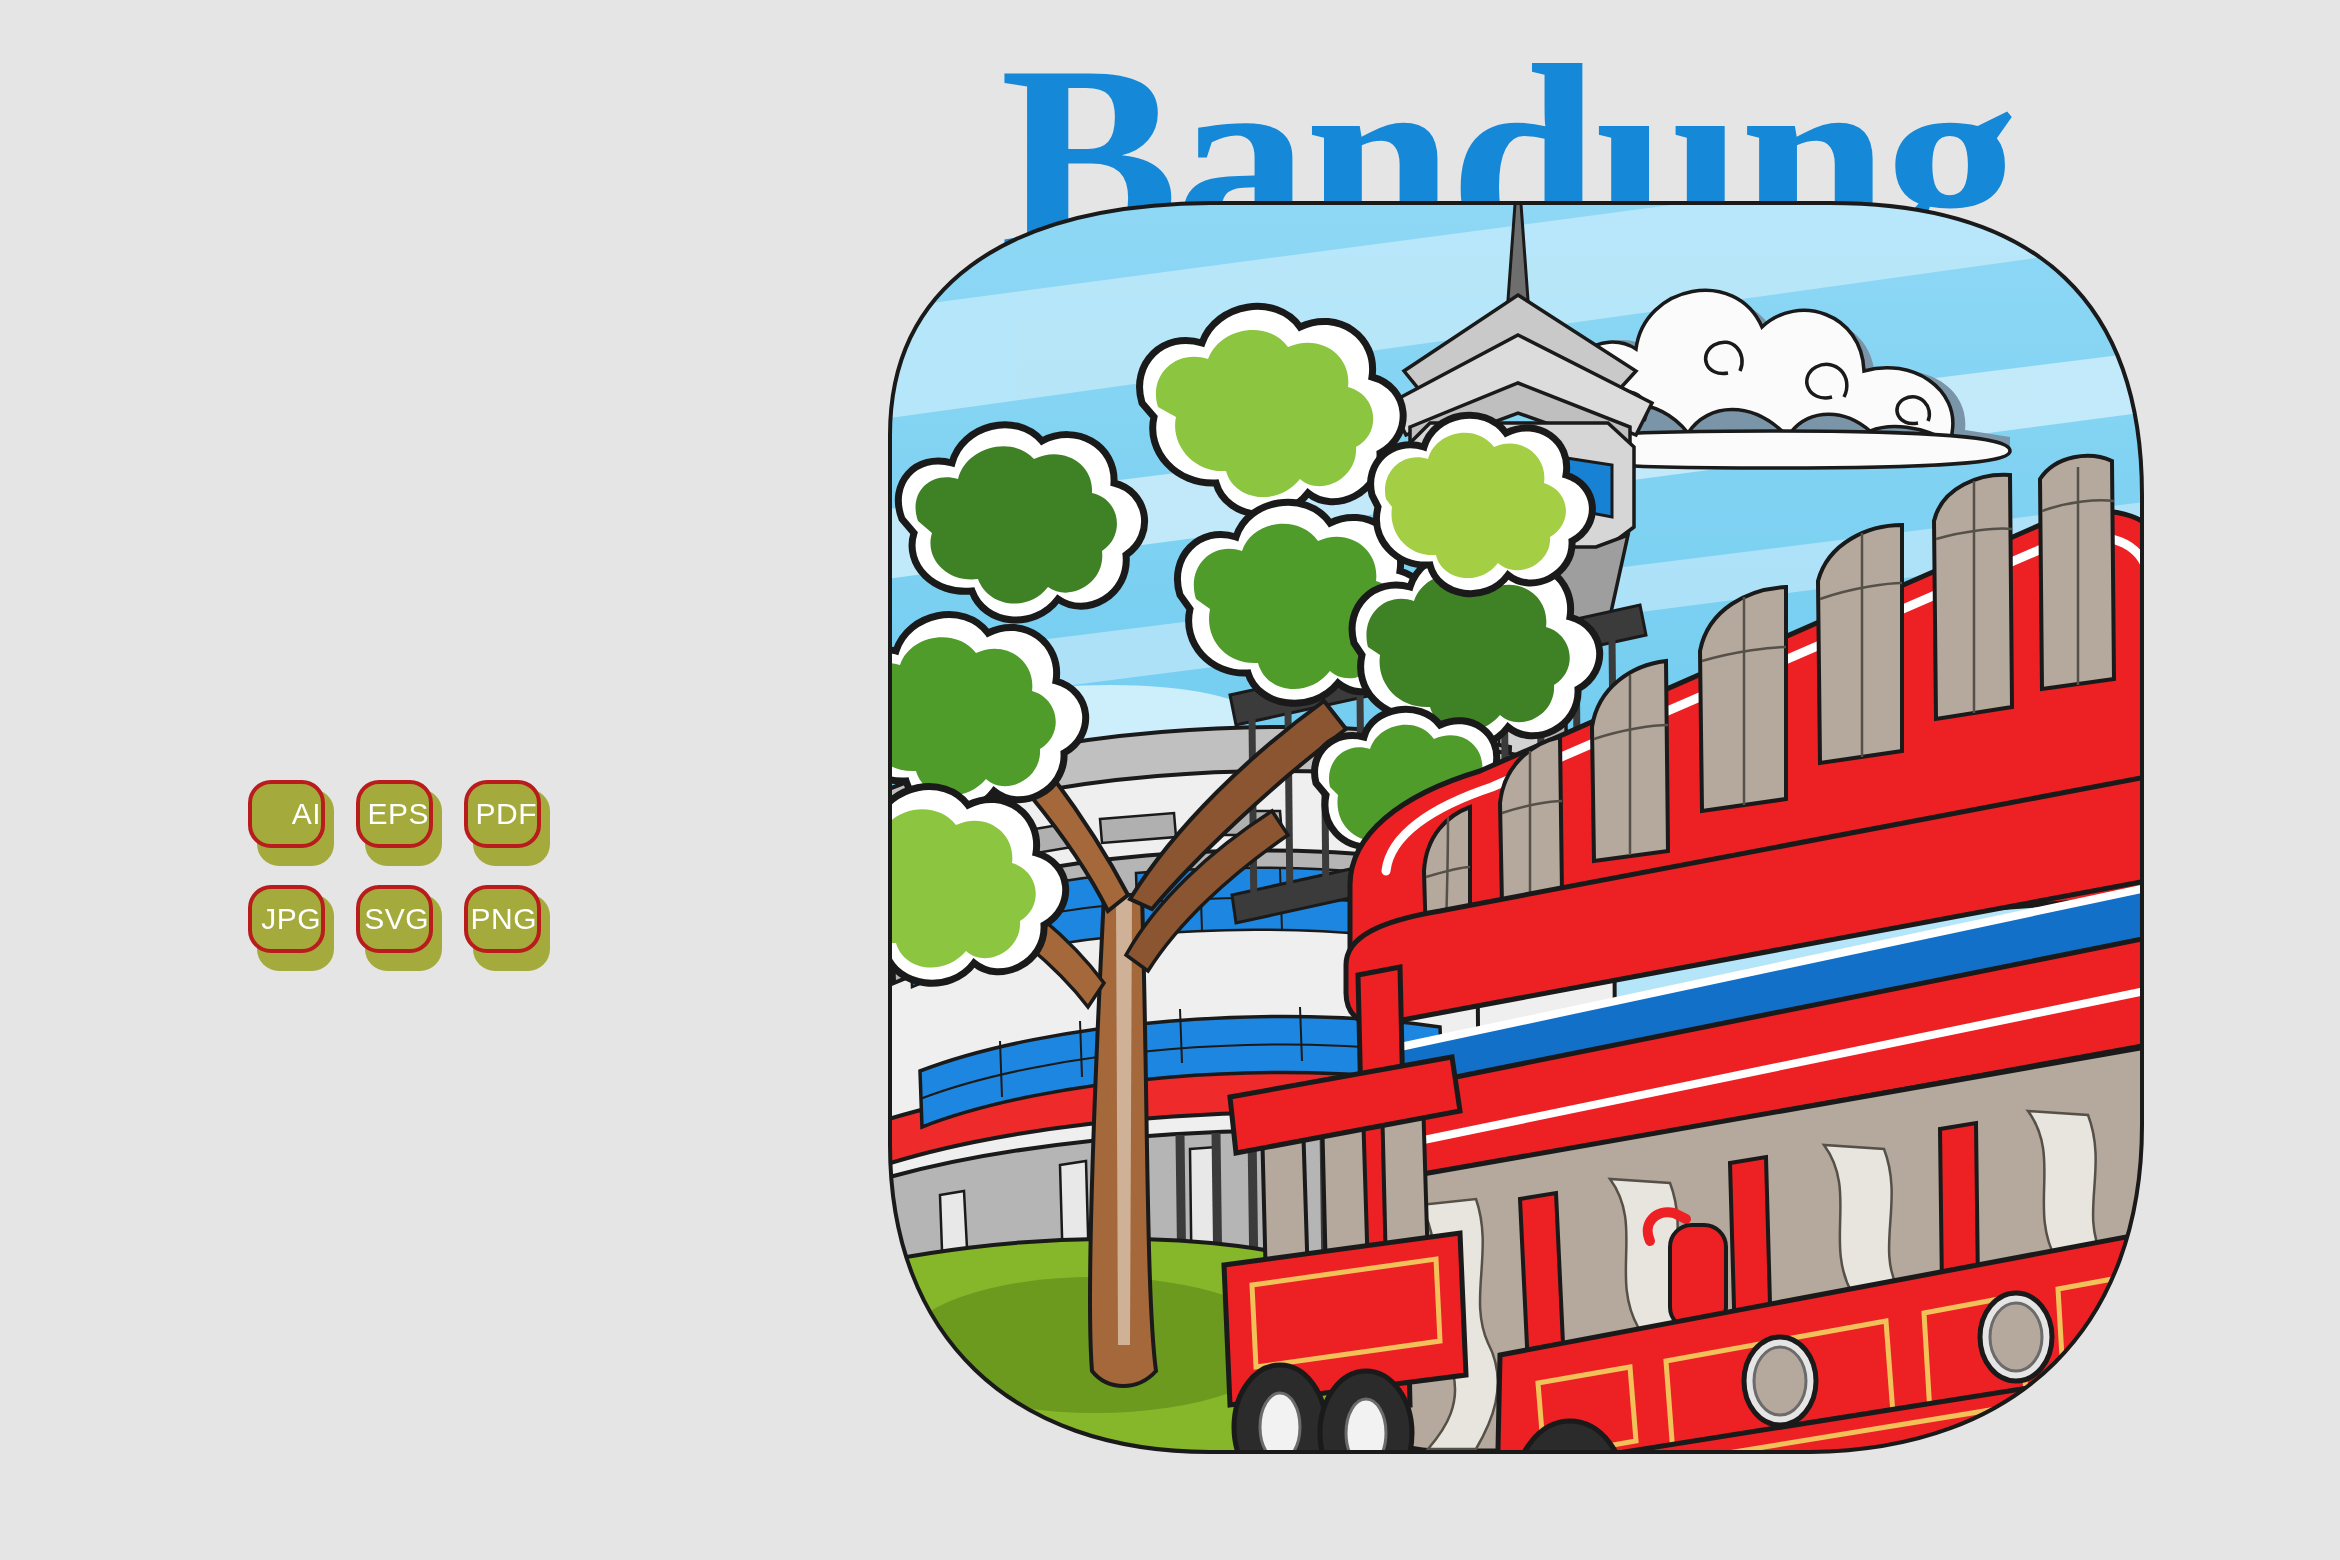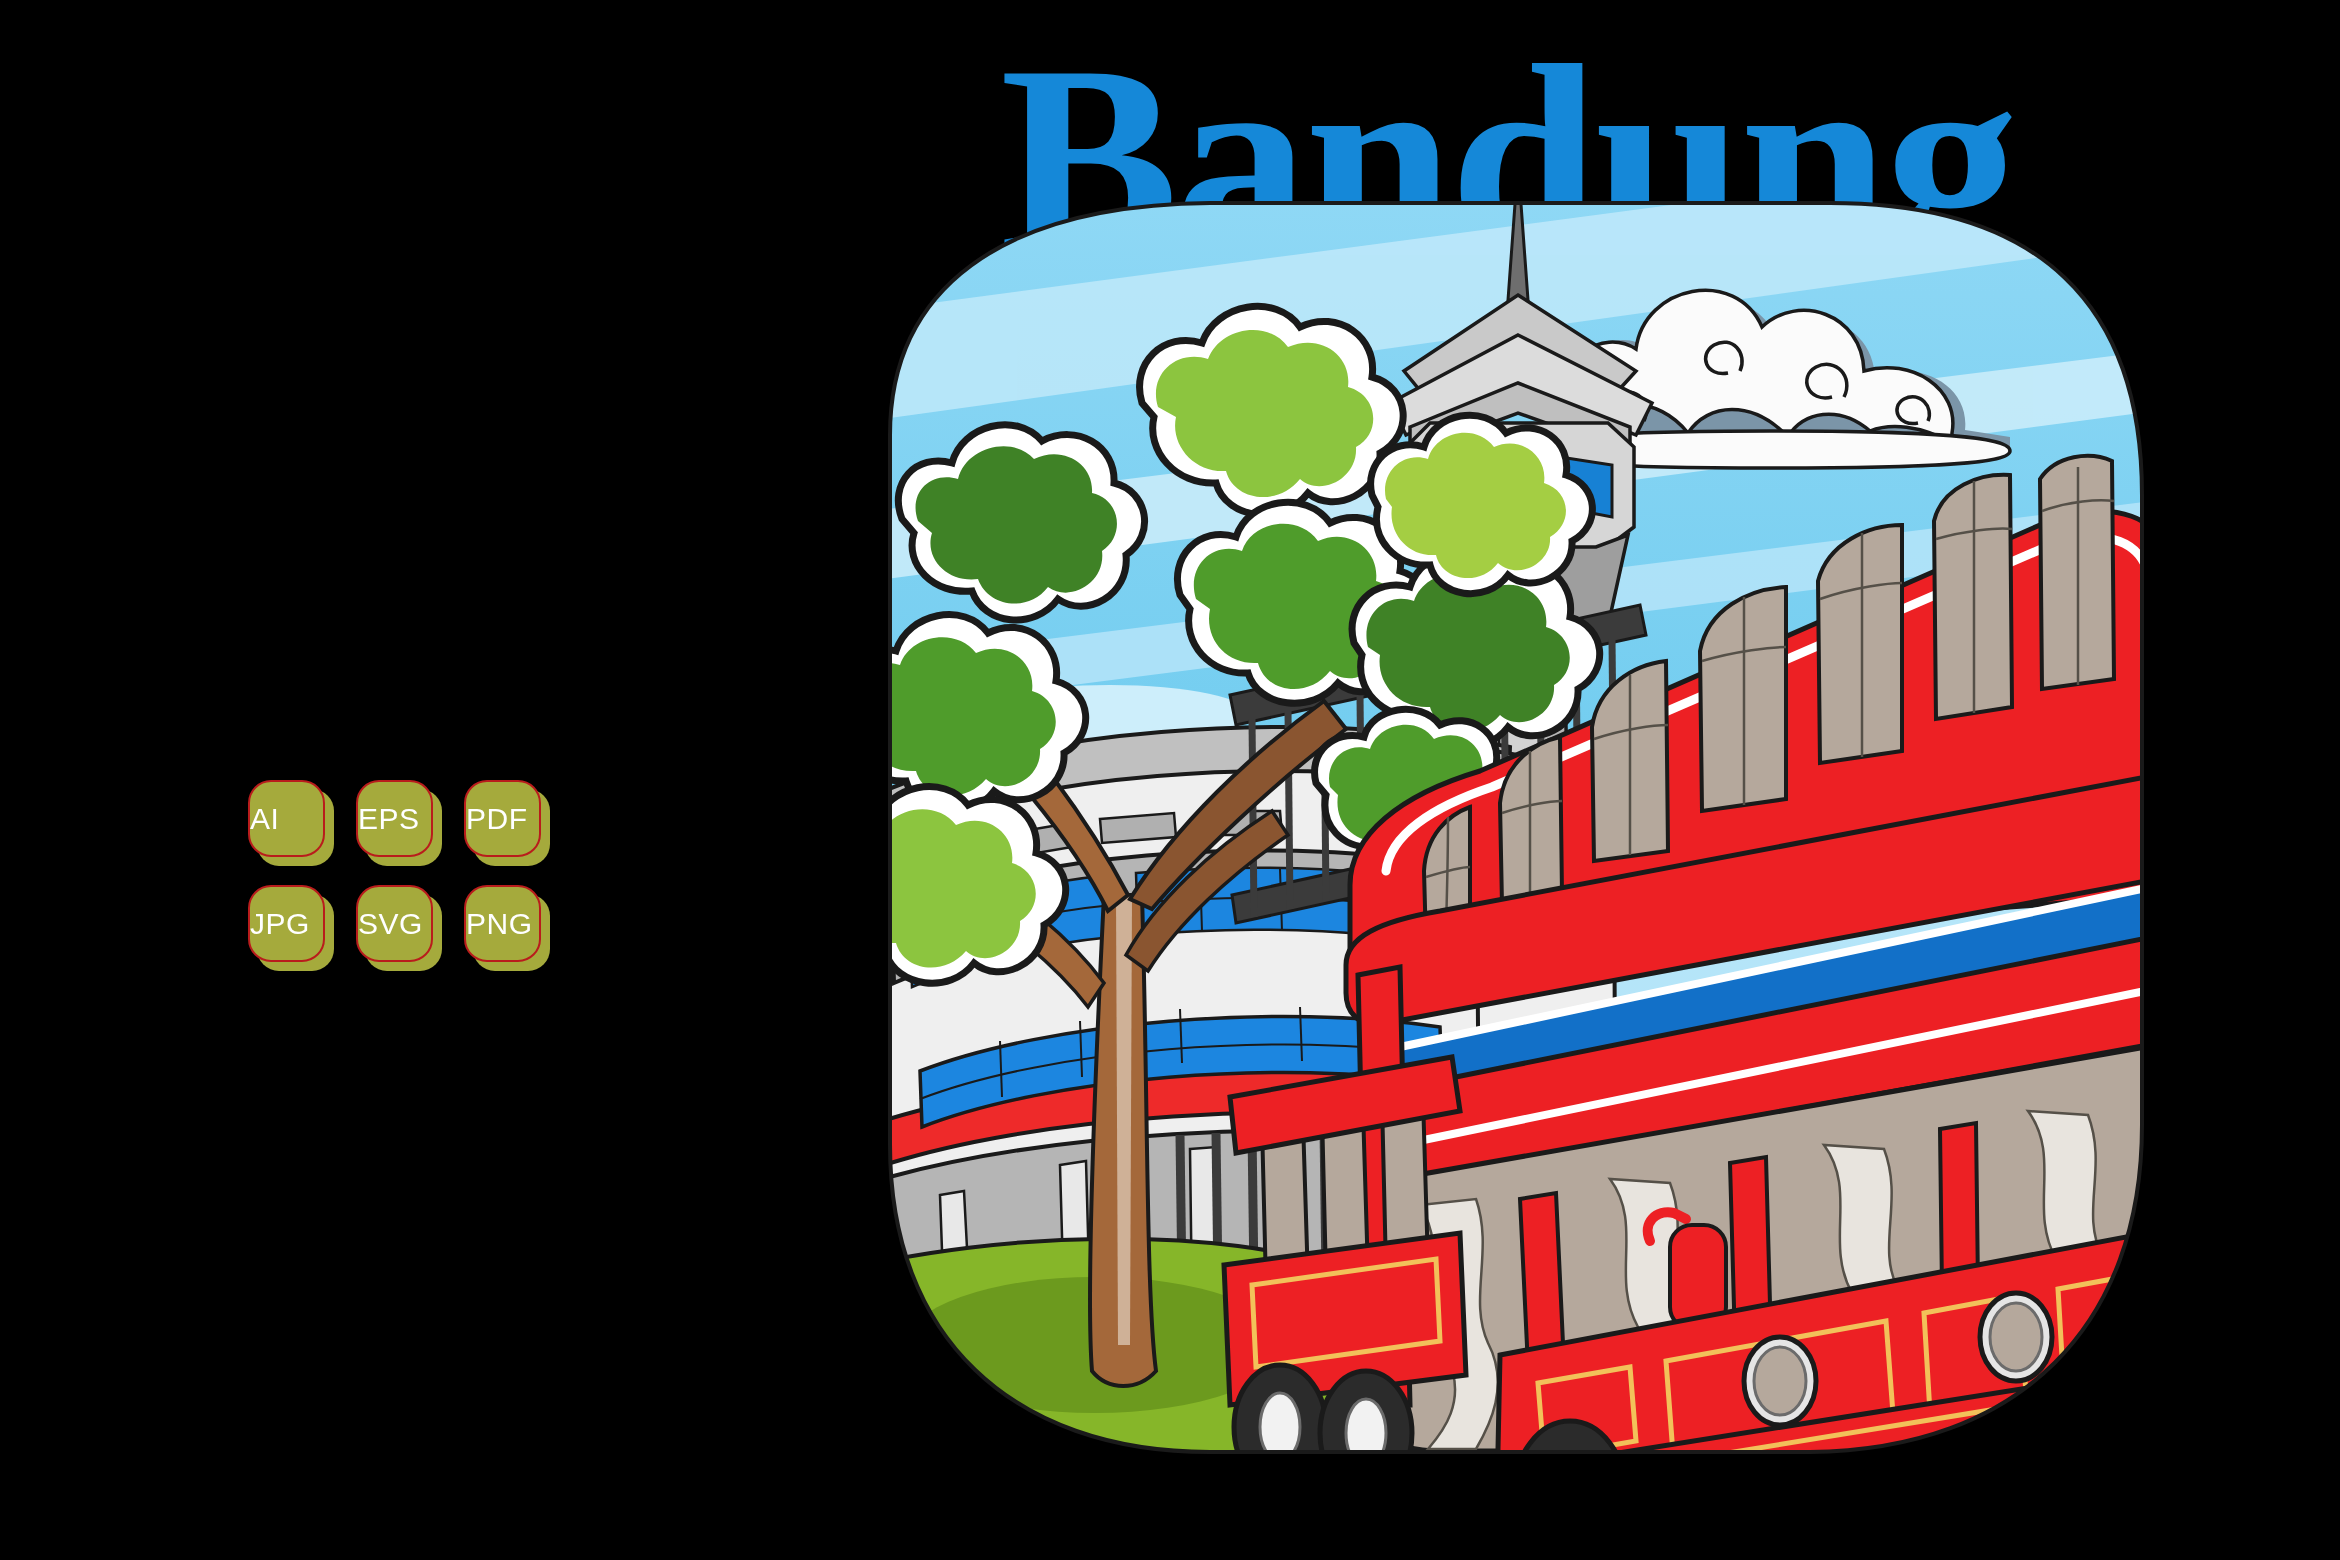--- a/index.html
+++ b/index.html
@@ -1,19 +1,19 @@
 <!DOCTYPE html>
 <html><head>
 <meta charset="utf-8">
 <style>
   * { margin:0; padding:0; box-sizing:border-box; }
   html,body { width:2340px; height:1560px; background:#ffffff; overflow:hidden; }
   body { font-family:"Liberation Serif", serif; position:relative; }
 
-  #stage { position:absolute; inset:0; background:#000000; }
+  #stage { position:absolute; inset:0; background:#e5e5e5; }
 
   
   #left-panel { position:absolute; left:230px; top:500px; width:560px; }
 
   #subtitle {
     font-family:"Liberation Serif", serif;
     font-weight:700;
     font-size:66px;
     line-height:1.13;
     letter-spacing:-0.5px;
@@ -32,25 +32,25 @@
   }
   .badge { position:relative; width:86px; height:86px; }
   .badge .shadow {
     position:absolute; left:9px; top:9px;
     width:77px; height:77px;
     background:#a5aa3c;
     border-radius:22px;
   }
   .badge .face {
     position:absolute; left:0; top:0;
-    width:77px; height:77px;
+    width:77px; height:68px;
     background:#a5aa3c;
-    border:2px solid #b91c1c;
+    border:4px solid #b91c1c;
     border-radius:23px;
-    display:flex; align-items:center; justify-content:flex-start;
+    display:flex; align-items:center; justify-content:flex-end;
     overflow:hidden;
   }
   .badge .face::after {
     content:""; position:absolute;
     right:-16px; bottom:-16px;
     width:40px; height:40px;
     border:3px solid #0d0d0d;
     border-radius:50%;
     clip-path:polygon(0 100%, 100% 100%, 100% 0);
   }

